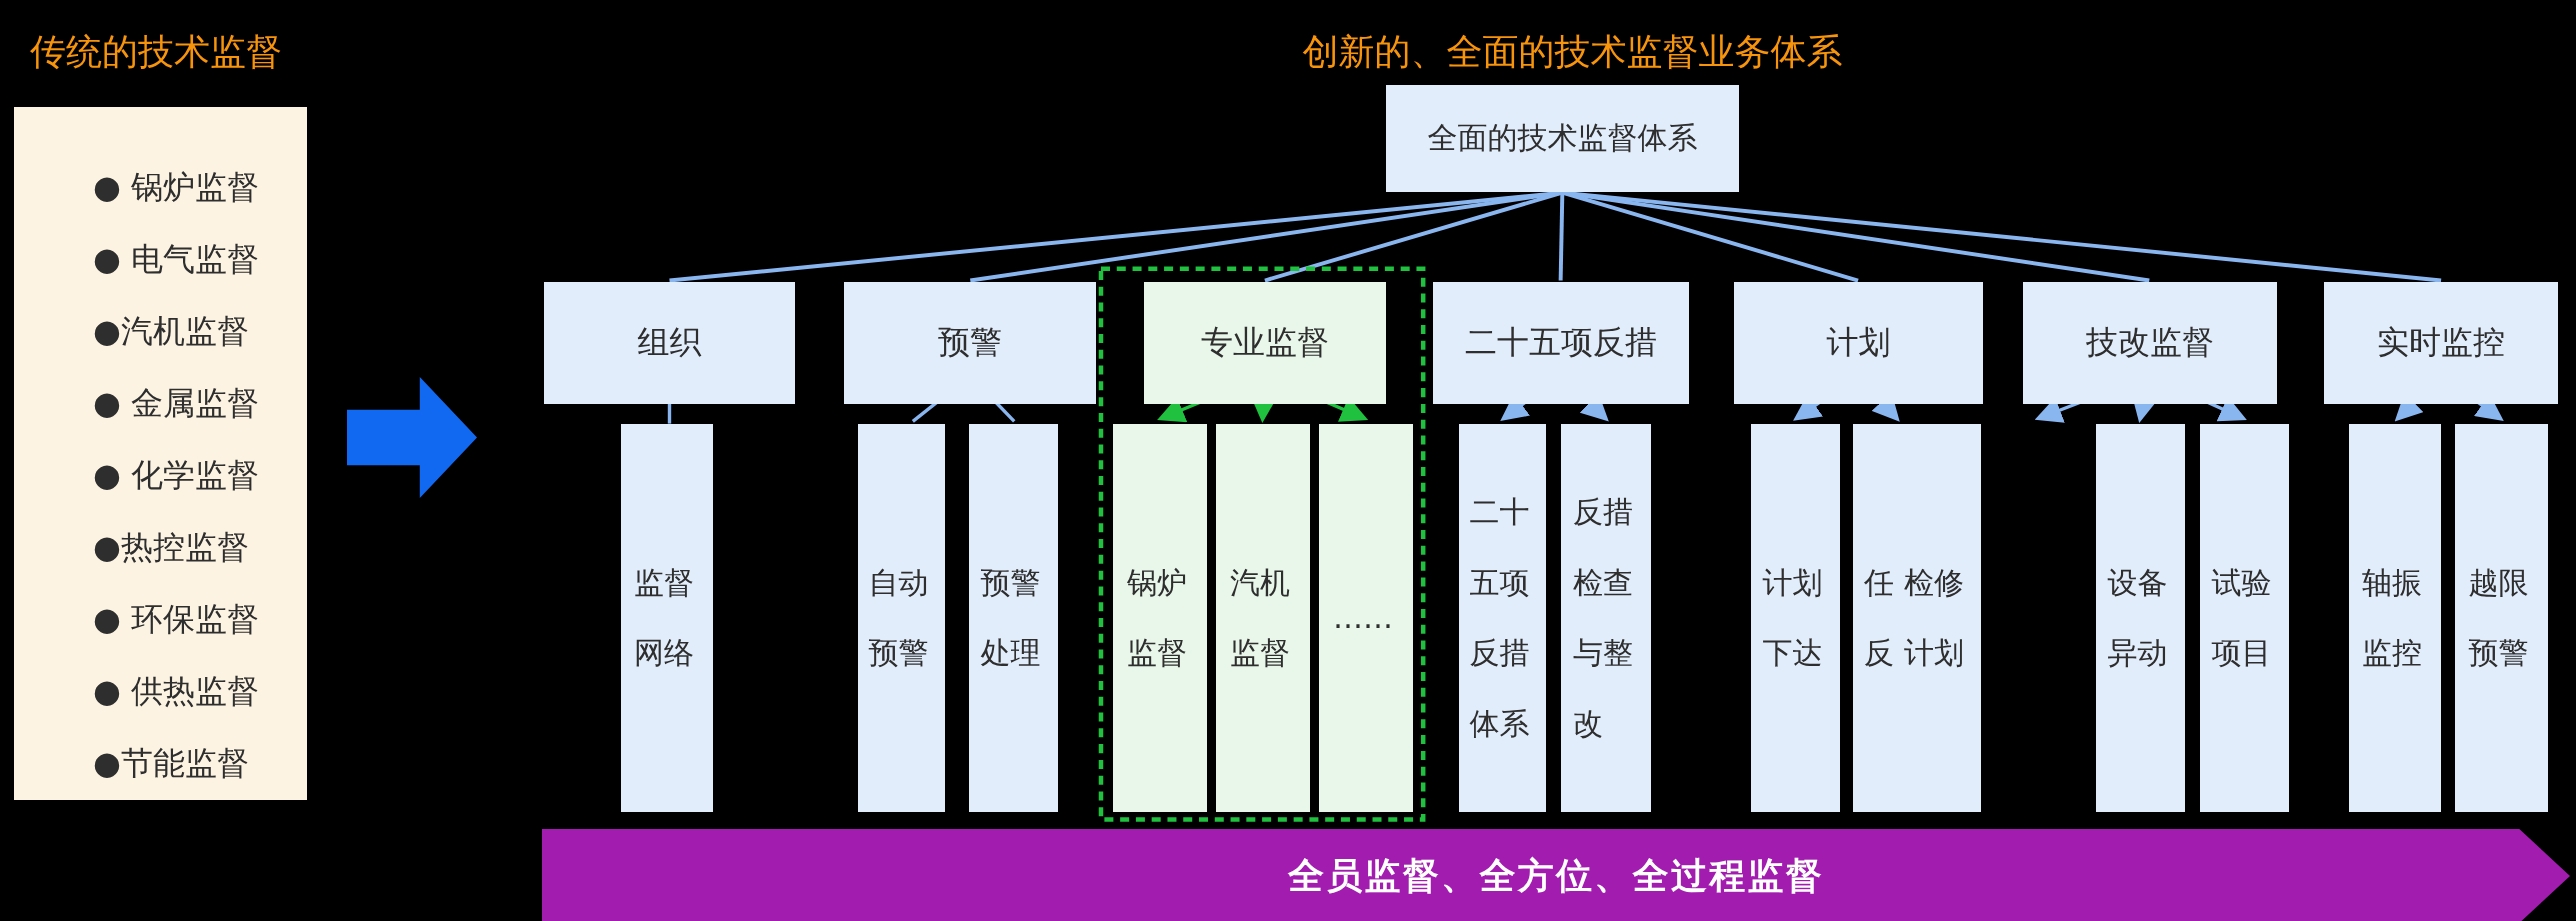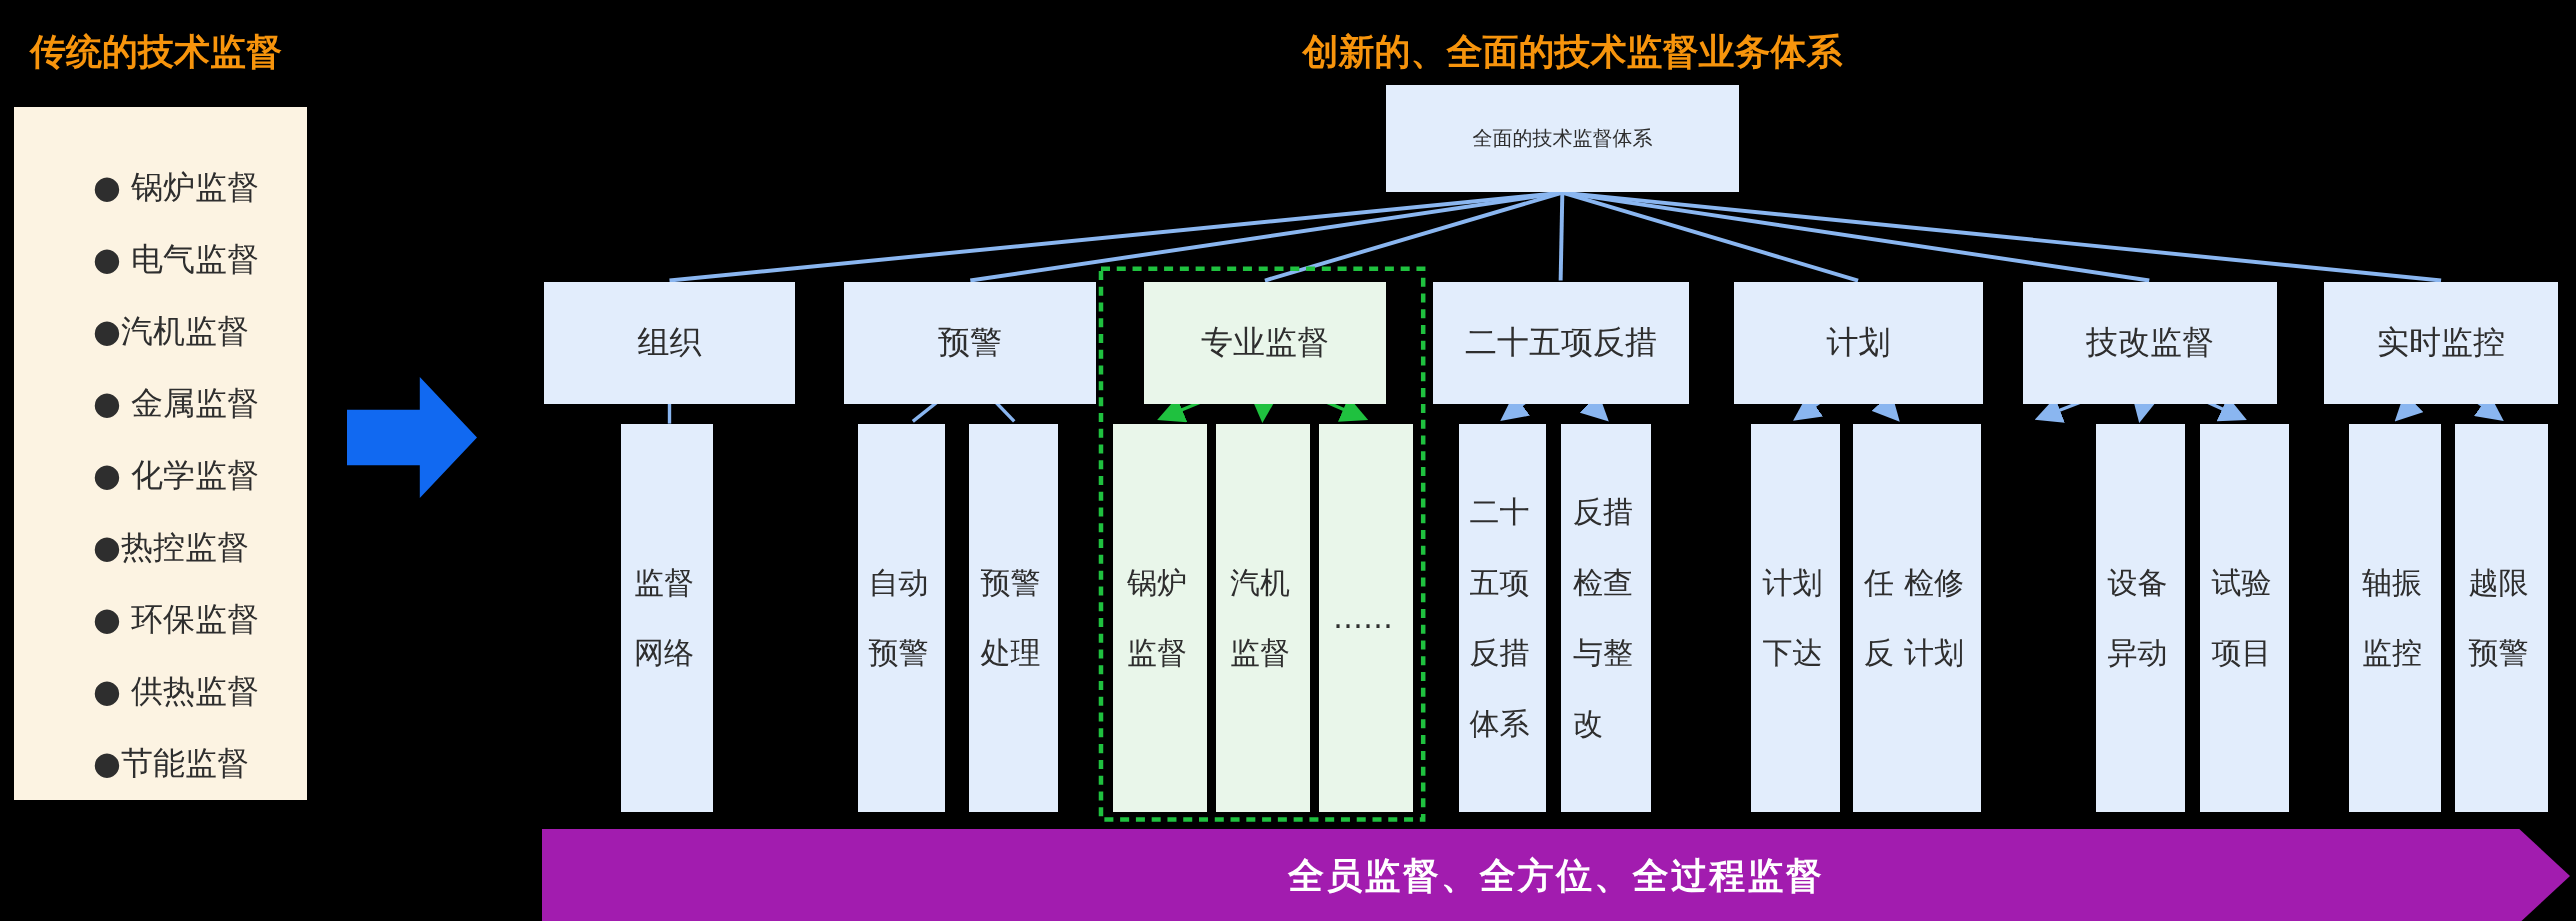--- a/index.html
+++ b/index.html
@@ -6,21 +6,21 @@
   #canvas{
     position:relative;
     width:2576px;height:921px;
     background:#000;
     overflow:hidden;
     font-family:"DejaVu Sans","Liberation Sans",sans-serif;
   }
   .title{
     position:absolute;
     font-size:36px;
-    font-weight:bold;
+    font-weight:normal;
     color:#F7940C;
     white-space:nowrap;
   }
   #left-title{left:30px;top:28px;}
   #right-title{left:1285px;top:28px;width:575px;text-align:center;}
 
   
   #legacy-panel{
     position:absolute;left:14px;top:107px;width:293px;height:693px;
     background:#FCF3E2;
@@ -40,21 +40,21 @@
     clip-path:polygon(0 27%,56% 27%,56% 0,100% 50%,56% 100%,56% 73%,0 73%);
   }
 
   
   .node{
     position:absolute;
     background:#E2EDFC;
     display:flex;align-items:center;justify-content:center;
     color:#2E2E2E;
   }
-  #root-node{left:1386px;top:85px;width:353px;height:107px;font-size:20px;}
+  #root-node{left:1386px;top:85px;width:353px;height:107px;font-size:30px;}
   .cat{top:282px;height:122px;font-size:32px;white-space:nowrap;}
   .cat.green{background:#E9F6EA;}
   .child{top:424px;height:388px;}
   .child.green{background:#E9F6EA;}
   .vt{
     font-size:30px;
     line-height:2.35;
     width:66px;
     word-break:break-all;
     text-align:left;

